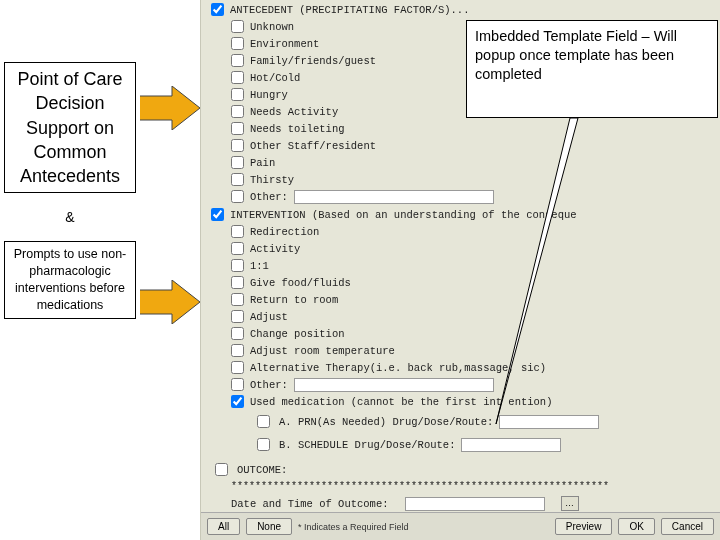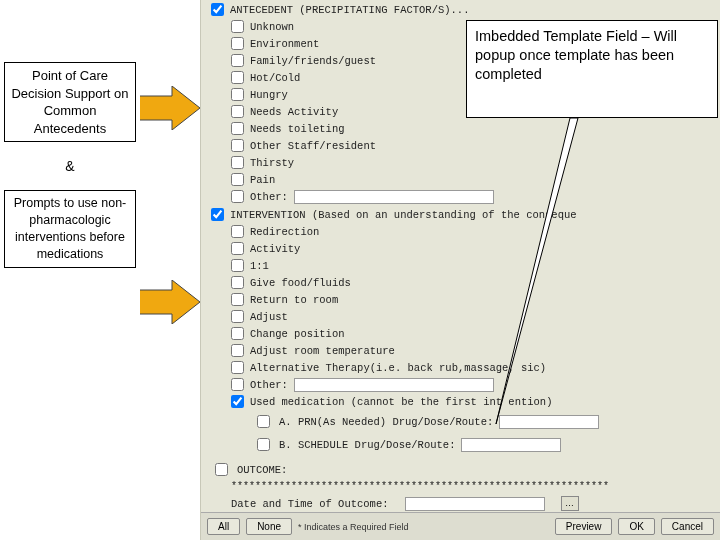--- a/index.html
+++ b/index.html
@@ -18,21 +18,21 @@
     width: 140px;
     height: 540px;
     background: #fff;
     z-index: 3;
   }
   .info-box {
     margin: 62px 4px 0 4px;
     border: 1px solid #000;
     padding: 4px 2px;
     text-align: center;
-    font-size: 13px;
+    font-size: 18px;
     line-height: 1.35;
   }
   .amp {
     text-align: center;
     font-size: 14px;
     margin: 16px 0;
   }
   .info-box2 {
     margin: 0 4px;
     border: 1px solid #000;
@@ -205,25 +205,25 @@
       <div class="row">
         <input type="checkbox" style="">
         <span class="row-label">Needs toileting</span>
       </div>
       <div class="row">
         <input type="checkbox" style="">
         <span class="row-label">Other Staff/resident</span>
       </div>
       <div class="row">
         <input type="checkbox" style="">
+        <span class="row-label">Pain</span>
+      </div>
+      <div class="row">
+        <input type="checkbox" style="">
         <span class="row-label">Thirsty</span>
-      </div>
-      <div class="row">
-        <input type="checkbox" style="">
-        <span class="row-label">Pain</span>
       </div>
     </div>
   <div class="row">
     <input type="checkbox" style="">
     <span class="row-label">Other:</span>
     <input class="other-input" style="">
   </div>
 
   <div class="section-head">
     <input type="checkbox" checked="" style="">

